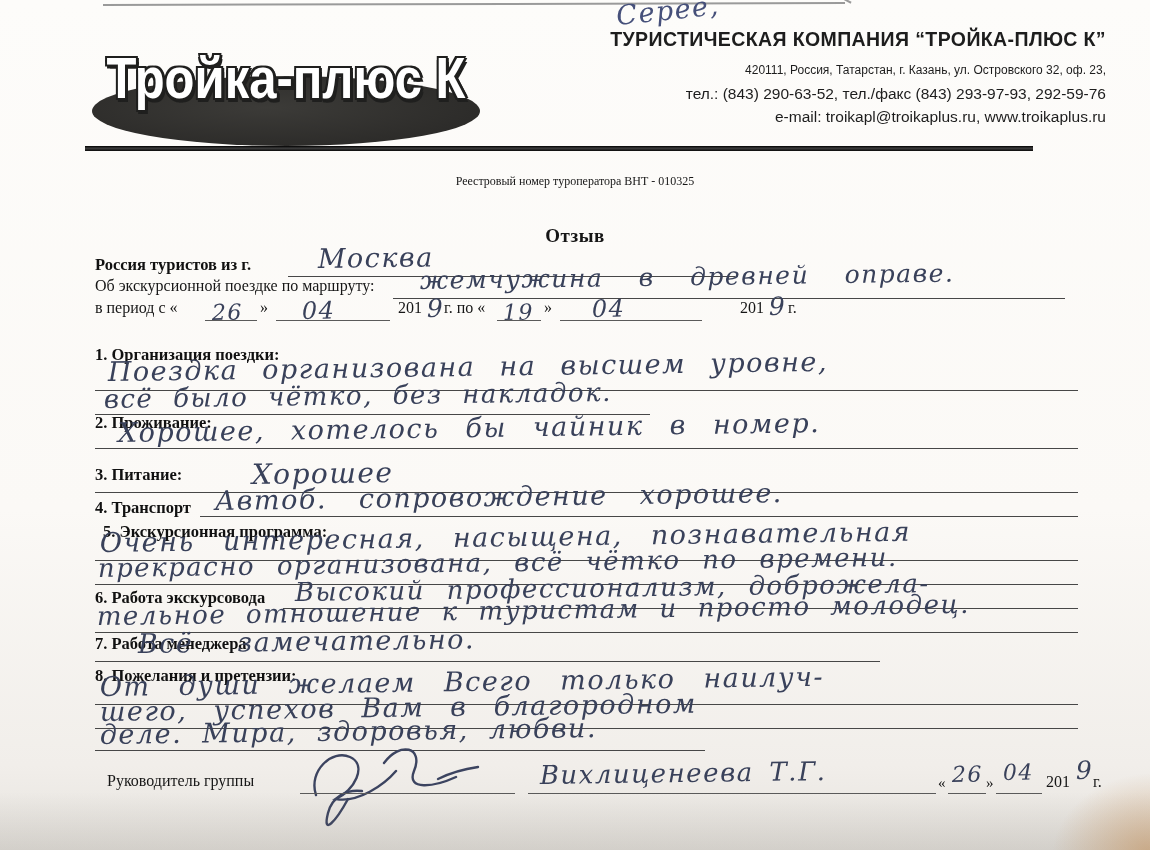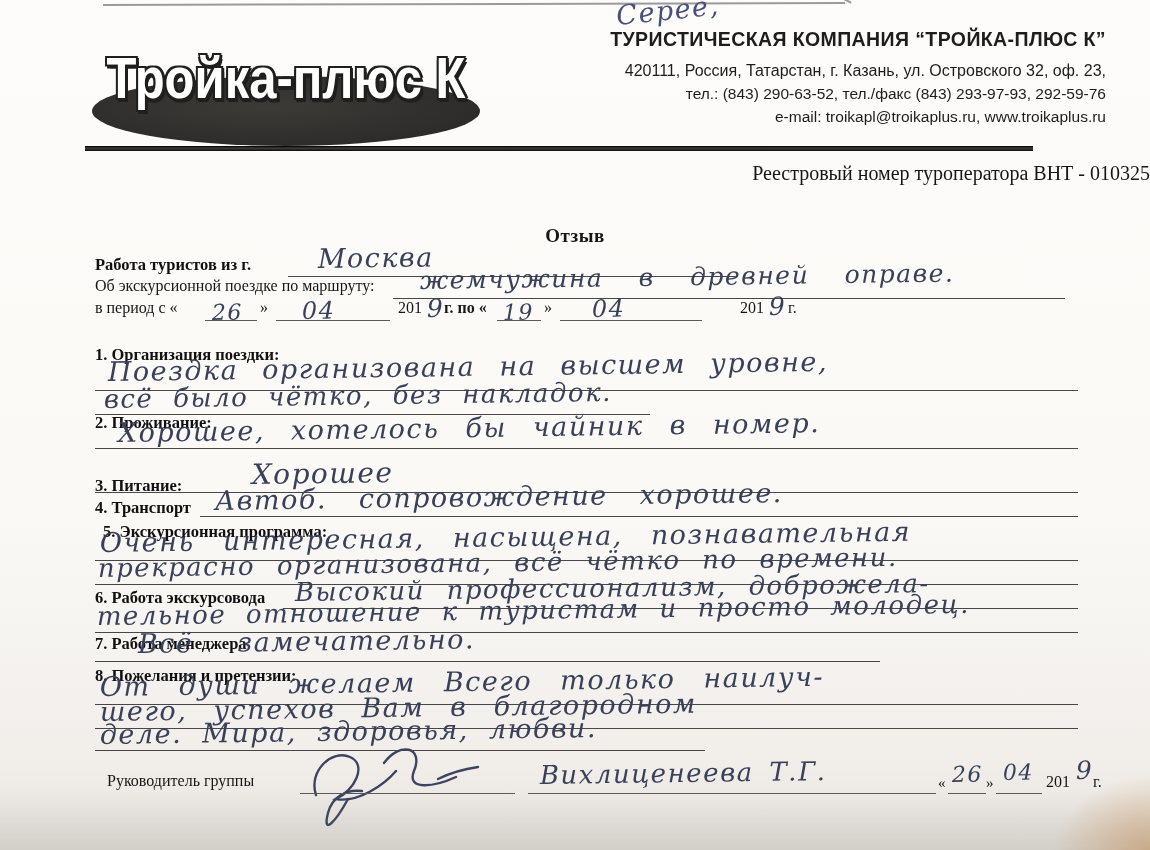--- a/index.html
+++ b/index.html
@@ -53,68 +53,68 @@
   <div class="scan-hook"></div>
 
   <div class="abs hw" style="left:618px; top:0px; font-size:27px; transform:rotate(-6deg); color:#46507a;">Серее,</div>
 
 
   <div class="logo-ellipse"></div>
   <div class="logo-text">Тройка-плюс К</div>
 
   <div class="abs p-sans company" style="left:470px; top:28px; width:636px;">
     <div style="font-size:19.5px; font-weight:bold; letter-spacing:0.4px; margin-bottom:8px;">ТУРИСТИЧЕСКАЯ КОМПАНИЯ “ТРОЙКА-ПЛЮС К”</div>
-    <div style="font-size:16px; line-height:23px;">420111, Россия, Татарстан, г. Казань, ул. Островского 32, оф. 23,</div>
+    <div style="font-size:12px; line-height:23px;">420111, Россия, Татарстан, г. Казань, ул. Островского 32, оф. 23,</div>
     <div style="font-size:15.5px; line-height:23px;">тел.: (843) 290-63-52, тел./факс (843) 293-97-93, 292-59-76</div>
     <div style="font-size:15.5px; line-height:23px;">e-mail: troikapl@troikaplus.ru, www.troikaplus.ru</div>
   </div>
 
   <div class="divider"></div>
 
-  <div class="abs p-serif centerline" style="top:162px; font-size:20px;text-align:right;">Реестровый номер туроператора ВНТ - 010325</div>
+  <div class="abs p-serif centerline" style="top:174px; font-size:12px;">Реестровый номер туроператора ВНТ - 010325</div>
 
   <div class="abs p-serif centerline" style="top:225px; font-size:19px; font-weight:bold; letter-spacing:0.5px;">Отзыв</div>
 
-  <div class="abs p-serif-b" style="left:95px; top:255px;">Работа туристов из г.</div>
+  <div class="abs p-serif-b" style="left:95px; top:255px;">Россия туристов из г.</div>
   <div class="uline" style="left:288px; top:276px; width:447px;"></div>
   <div class="abs hw" style="left:318px; top:243px; font-size:27px;">Москва</div>
 
   <div class="abs p-serif" style="left:95px; top:277px;">Об экскурсионной поездке по маршруту:</div>
   <div class="uline" style="left:393px; top:298px; width:672px;"></div>
   <div class="abs hw" style="left:420px; top:266px; font-size:25px; word-spacing:26px;">жемчужина в древней оправе.</div>
 
   <div class="abs p-serif" style="left:95px; top:299px;">в период с «</div>
   <div class="uline soft" style="left:205px; top:320px; width:52px;"></div>
   <div class="abs hw" style="left:212px; top:300px; font-size:22px;">26</div>
   <div class="abs p-serif" style="left:260px; top:299px;">»</div>
   <div class="uline soft" style="left:276px; top:320px; width:114px;"></div>
   <div class="abs hw" style="left:302px; top:297px; font-size:24px;">04</div>
   <div class="abs p-serif" style="left:398px; top:299px;">201</div>
   <div class="abs hw" style="left:427px; top:294px; font-size:25px;">9</div>
-  <div class="abs p-serif" style="left:444px; top:299px;font-weight:bold;">г. по «</div>
+  <div class="abs p-serif" style="left:444px; top:299px;">г. по «</div>
   <div class="uline soft" style="left:497px; top:320px; width:44px;"></div>
   <div class="abs hw" style="left:503px; top:300px; font-size:22px;">19</div>
   <div class="abs p-serif" style="left:544px; top:299px;">»</div>
   <div class="uline soft" style="left:560px; top:320px; width:142px;"></div>
   <div class="abs hw" style="left:592px; top:295px; font-size:24px;">04</div>
   <div class="abs p-serif" style="left:740px; top:299px;">201</div>
   <div class="abs hw" style="left:769px; top:292px; font-size:25px;">9</div>
   <div class="abs p-serif" style="left:788px; top:299px;">г.</div>
 
   <div class="abs p-serif-b" style="left:95px; top:345px;">1. Организация поездки:</div>
   <div class="uline" style="left:95px; top:390px; width:983px;"></div>
   <div class="abs hw" style="left:108px; top:356px; font-size:27px; word-spacing:14px;">Поездка организована на высшем уровне,</div>
   <div class="uline" style="left:95px; top:414px; width:555px;"></div>
   <div class="abs hw" style="left:104px; top:384px; font-size:26px; word-spacing:10px;">всё было чётко, без накладок.</div>
 
   <div class="abs p-serif-b" style="left:95px; top:413px;">2. Проживание:</div>
   <div class="uline" style="left:95px; top:448px; width:983px;"></div>
   <div class="abs hw" style="left:118px; top:417px; font-size:27px; word-spacing:16px;">Хорошее, хотелось бы чайник в номер.</div>
 
-  <div class="abs p-serif-b" style="left:95px; top:476px;text-align:right;">3. Питание:</div>
+  <div class="abs p-serif-b" style="left:95px; top:465px;text-align:right;">3. Питание:</div>
   <div class="uline" style="left:95px; top:492px; width:983px;"></div>
   <div class="abs hw" style="left:252px; top:458px; font-size:28px;">Хорошее</div>
 
   <div class="abs p-serif-b" style="left:95px; top:498px;">4. Транспорт</div>
   <div class="uline" style="left:200px; top:516px; width:878px;"></div>
   <div class="abs hw" style="left:215px; top:485px; font-size:27px; word-spacing:22px;">Автоб. сопровождение хорошее.</div>
 
   <div class="abs p-serif-b" style="left:103px; top:522px;">5. Экскурсионная программа:</div>
   <div class="uline" style="left:95px; top:560px; width:983px;"></div>
   <div class="abs hw" style="left:100px; top:527px; font-size:27px; word-spacing:18px;">Очень интересная, насыщена, познавательная</div>

